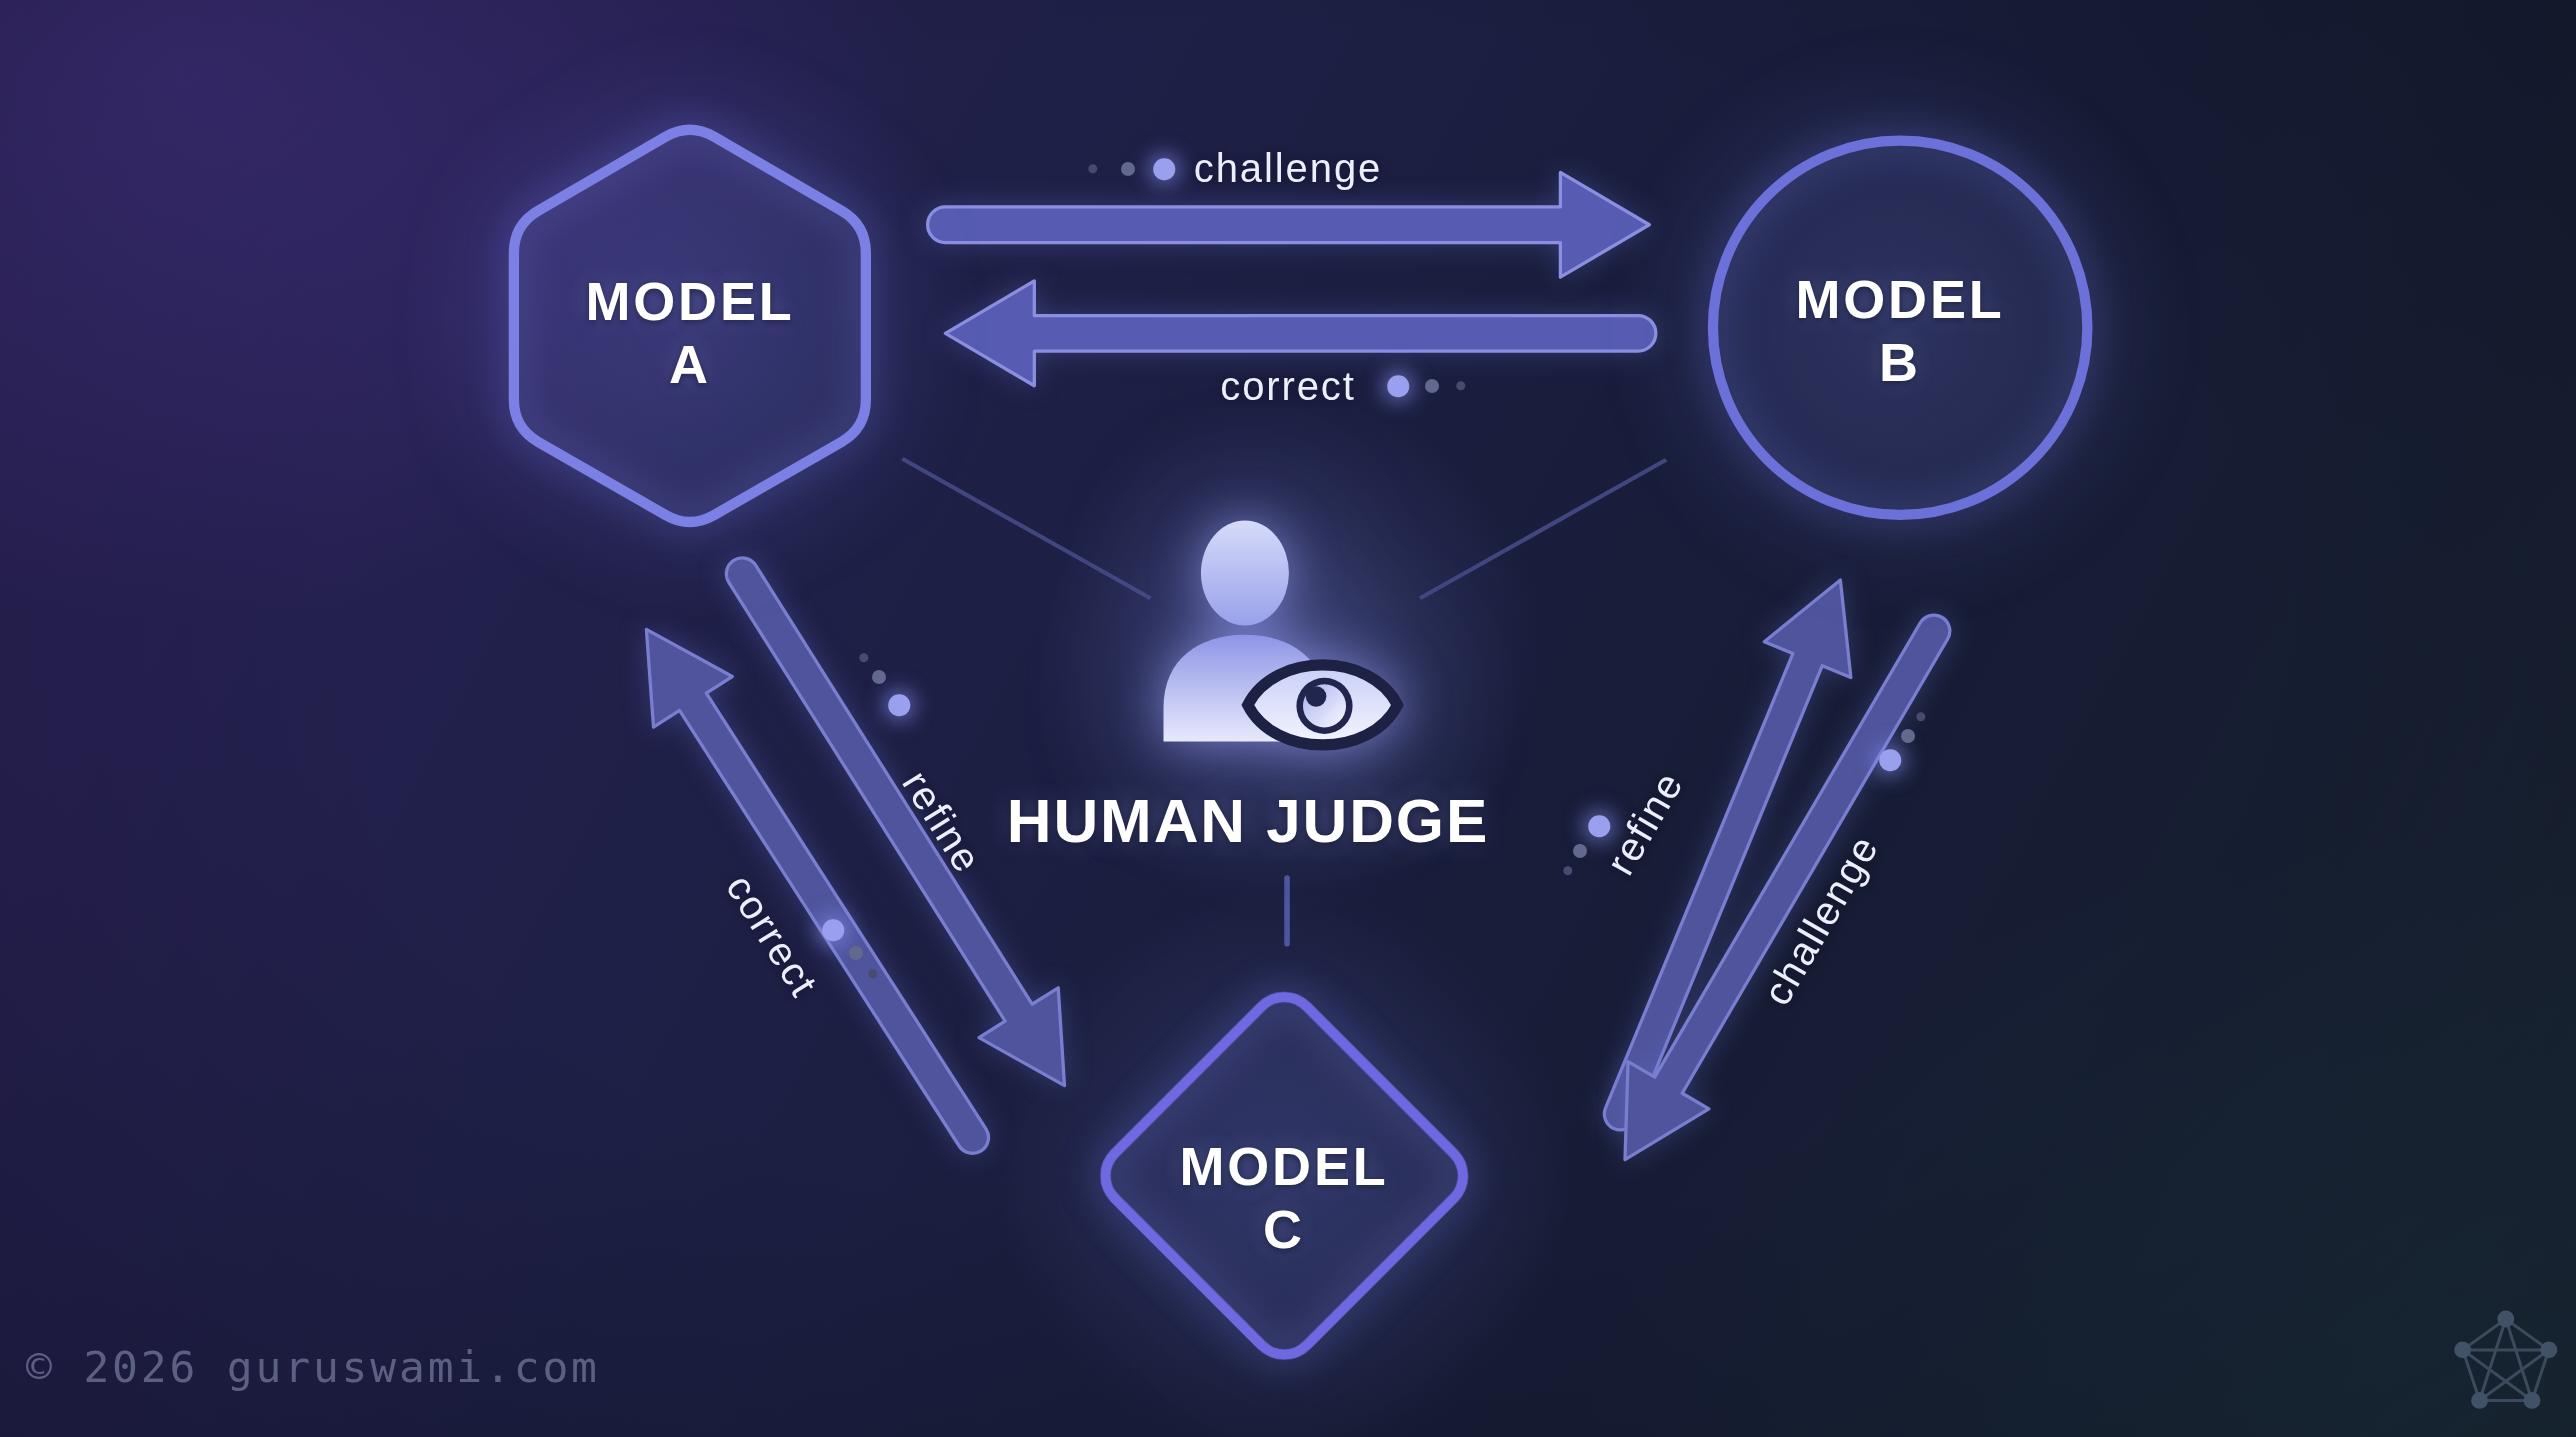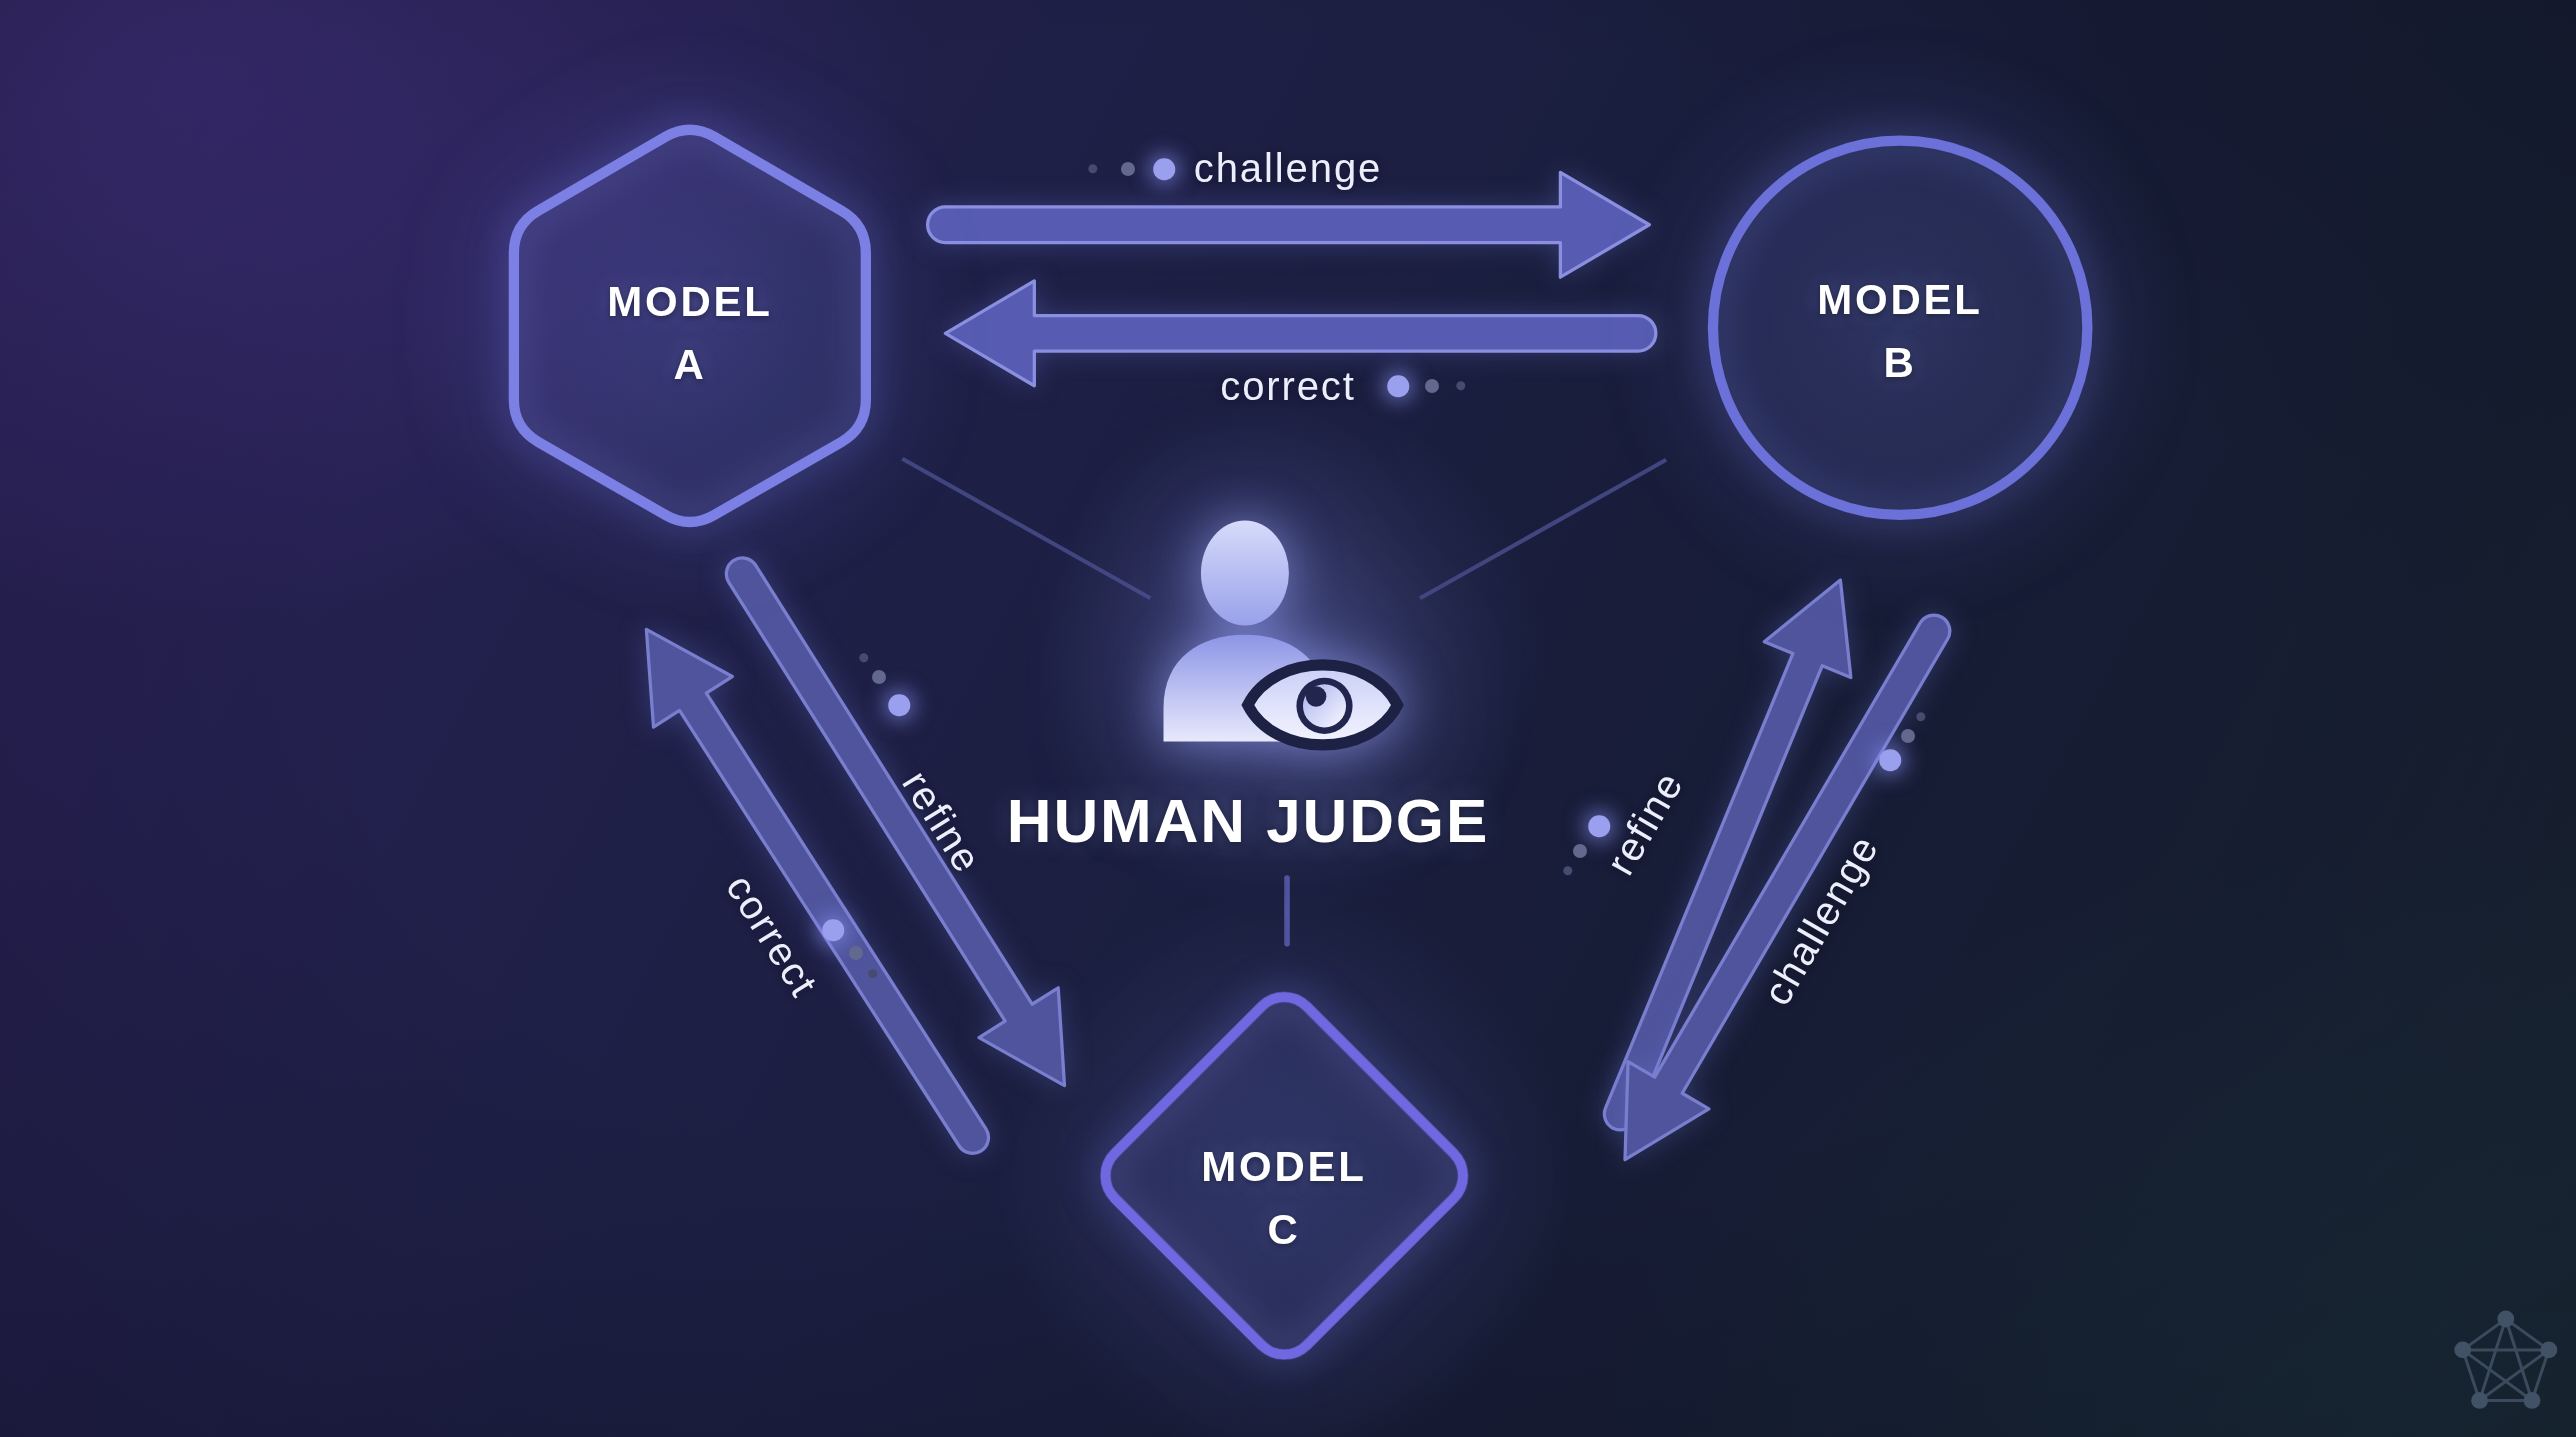--- a/index.html
+++ b/index.html
@@ -42,21 +42,21 @@
 
   .label {
     position: absolute;
     transform: translate(-50%, -50%);
     color: #ffffff;
     white-space: nowrap;
     text-align: center;
   }
   .node-label {
     font-weight: bold;
-    font-size: 42px;
+    font-size: 54px;
     letter-spacing: 2.8px;
     line-height: 63px;
     text-shadow: 0 1.9px 7.5px rgba(10,12,30,0.55), 0 0 20.6px rgba(170,180,255,0.25);
   }
   .judge-label {
     font-weight: bold;
     font-size: 62px;
     letter-spacing: 1.9px;
     text-shadow: 0 1.9px 9.4px rgba(10,12,30,0.6), 0 0 24px rgba(170,180,255,0.30);
   }
@@ -235,15 +235,16 @@
   <div class="dot d3" style="left:873px; top:974px;"></div>
 
   <div class="dot d1" style="left:1599px; top:826px;"></div>
   <div class="dot d2" style="left:1580px; top:851px;"></div>
   <div class="dot d3" style="left:1568px; top:871px;"></div>
 
   <div class="dot d1" style="left:1890px; top:760px;"></div>
   <div class="dot d2" style="left:1908px; top:736px;"></div>
   <div class="dot d3" style="left:1921px; top:717px;"></div>
 
+  <div class="watermark">© 2026 guruswami.com</div>
 
 </div>
 
 
 </body></html>

